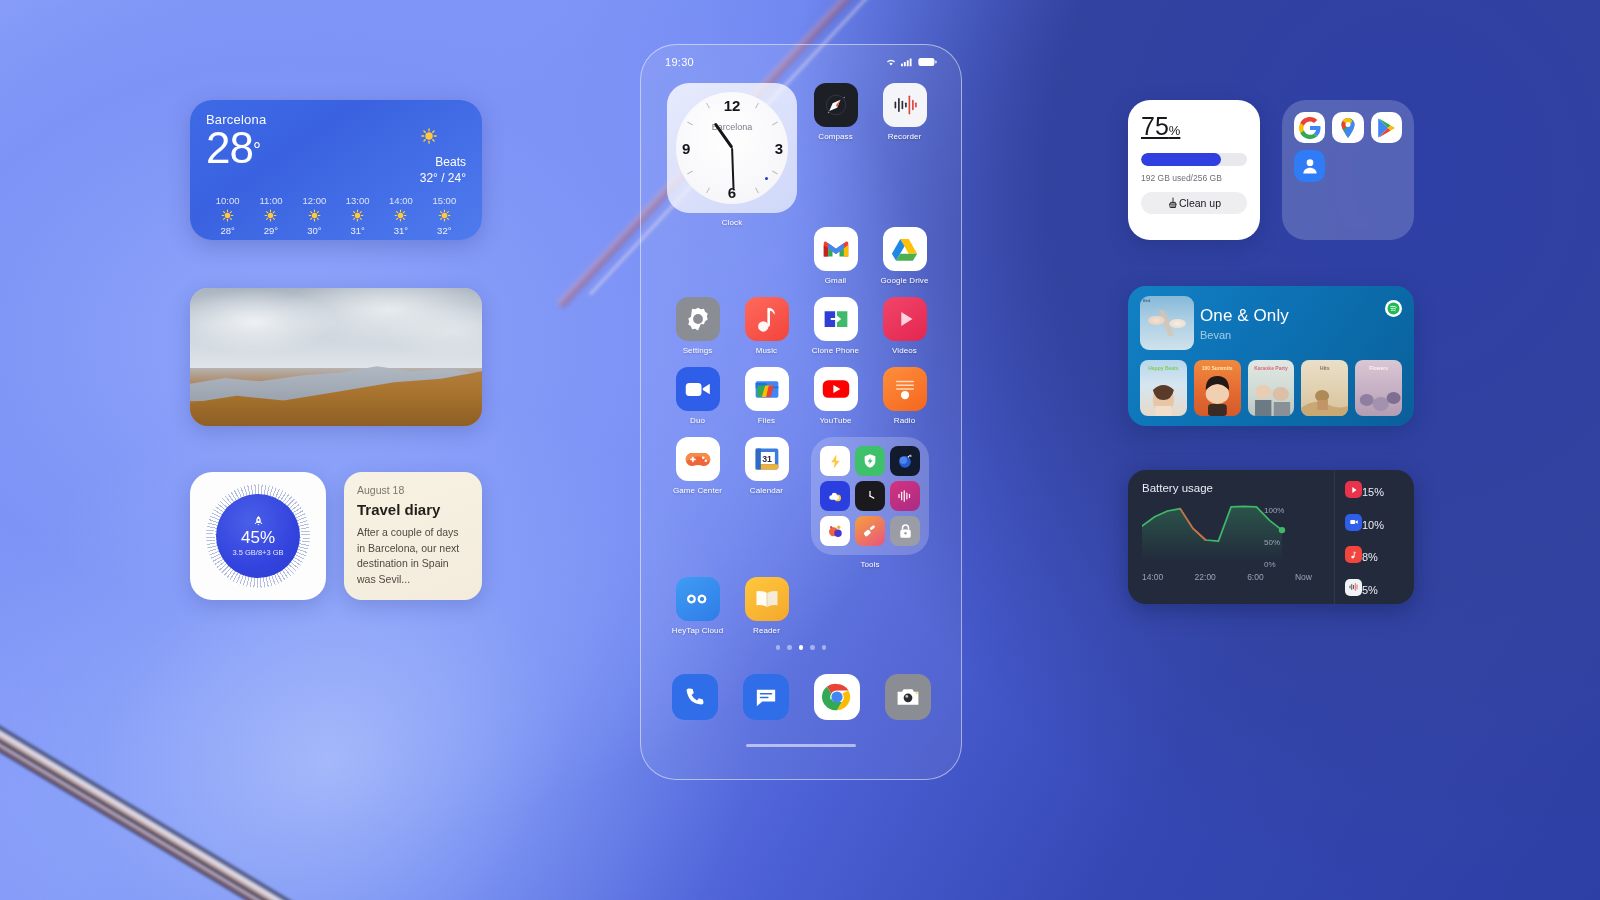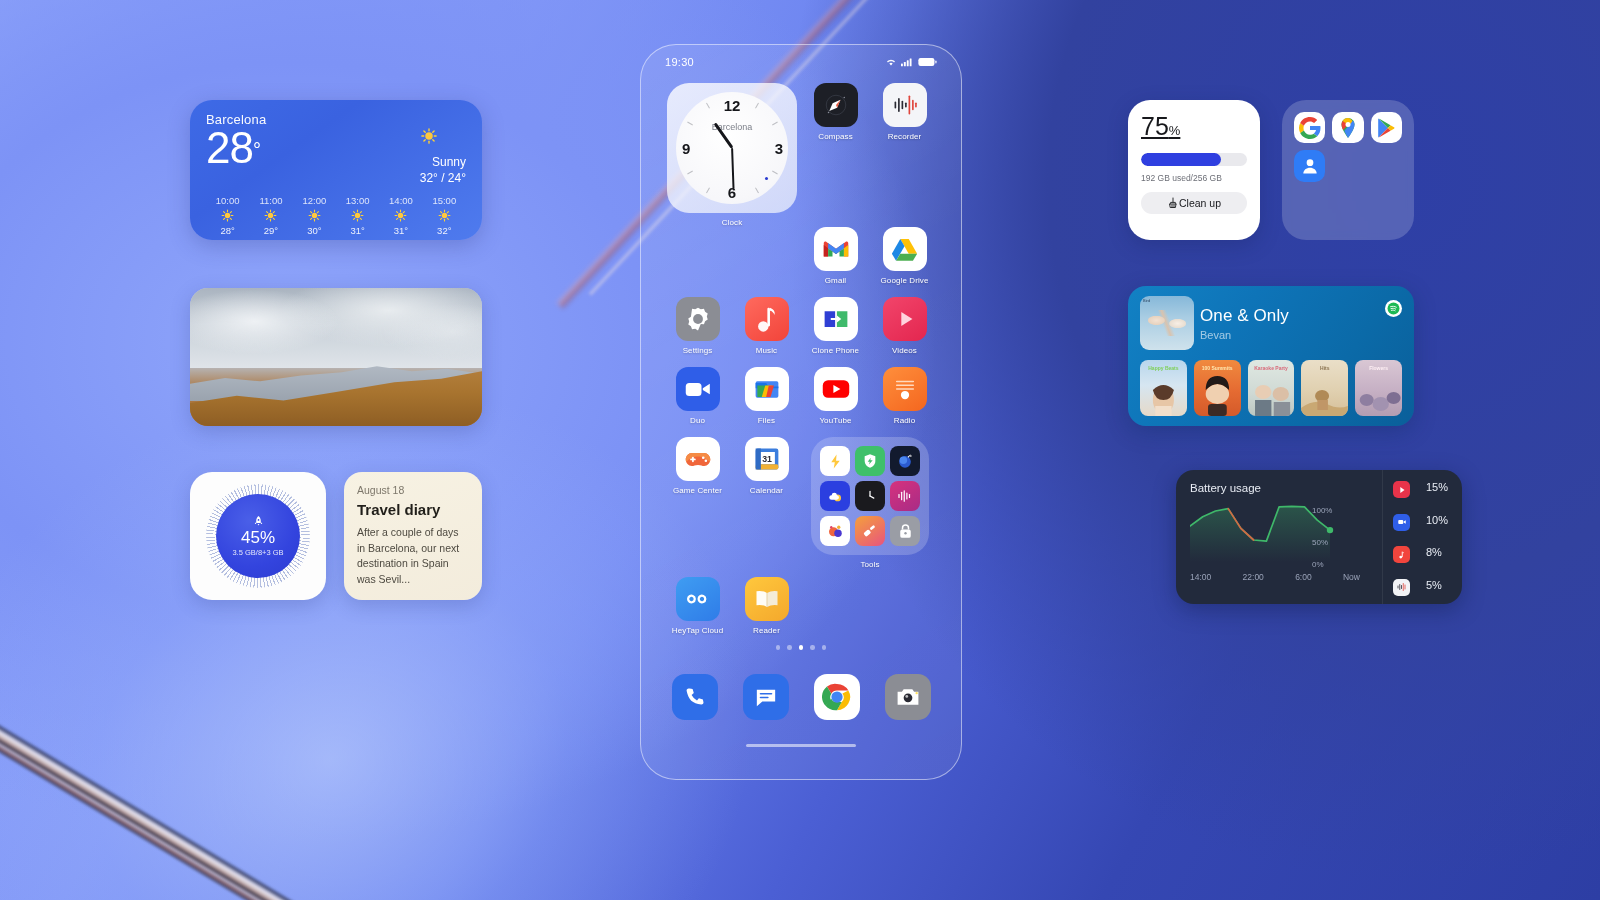--- a/index.html
+++ b/index.html
@@ -228,32 +228,32 @@
     background:#fff; display:flex; align-items:center; justify-content:center; }
   .mu-list { display:flex; gap:7px; padding:10px 12px 0 12px; }
   .mu-card { flex:1; height:56px; border-radius:8px; overflow:hidden; position:relative; }
   .mu-card .cap { position:absolute; left:0; right:0; top:5px; text-align:center; font-size:5px; font-weight:700; }
 
   
   .battery {
     left:1128px; top:470px; width:286px; height:134px;
     border-radius:18px; background:#222a3c;
     box-shadow:0 6px 22px rgba(10,20,60,0.35);
-    display:flex; overflow:hidden;margin-left:48px;
+    display:flex; overflow:hidden;
   }
   .bt-left { width:206px; padding:12px 10px 8px 14px; position:relative; }
   .bt-title { font-size:11.5px; color:#e8ecf4; font-weight:500; }
   .bt-chart { position:relative; margin-top:4px; width:158px; height:72px; }
   .bt-ylabels { position:absolute; right:-8px; top:6px; width:34px; }
   .bt-yl { font-size:8px; color:#9aa3b8; text-align:left; }
   .bt-xaxis { display:flex; justify-content:space-between; width:170px; margin-top:2px; }
   .bt-xl { font-size:8.5px; color:#9aa3b8; }
   .bt-right { flex:1; border-left:1px solid rgba(255,255,255,0.07); padding:11px 0 8px 10px;
     display:flex; flex-direction:column; justify-content:space-between; }
-  .bt-row { display:flex; align-items:flex-start; gap:16px; }
+  .bt-row { display:flex; align-items:flex-end; gap:0; }
   .bt-ico { width:17px; height:17px; border-radius:5px; display:flex; align-items:center; justify-content:center; flex:none; }
   .bt-pct { font-size:11px; color:#e9edf5; }
 
   
   .phone {
     position:absolute; left:640px; top:44px; width:322px; height:736px;
     border-radius:36px;
     border:1.4px solid rgba(255,255,255,0.5);
     background: linear-gradient(150deg, rgba(255,255,255,0.09) 0%, rgba(255,255,255,0.05) 40%, rgba(255,255,255,0.07) 100%);
     overflow:hidden;
@@ -330,21 +330,21 @@
                 <line x1="2.5" y1="12" x2="5" y2="12"></line>
                 <line x1="19" y1="12" x2="21.5" y2="12"></line>
                 <line x1="5.2" y1="5.2" x2="7" y2="7"></line>
                 <line x1="17" y1="17" x2="18.8" y2="18.8"></line>
                 <line x1="18.8" y1="5.2" x2="17" y2="7"></line>
                 <line x1="7" y1="17" x2="5.2" y2="18.8"></line>
               </g>
               <circle cx="12" cy="12" r="5" fill="#ffc83d"></circle>
             </svg>
         </div>
-        <div class="wx-cond">Sunny</div>
+        <div class="wx-cond">Beats</div>
         <div class="wx-hl">32° / 24°</div>
       </div>
     </div>
     <div class="wx-hours">
       <div class="wx-h">
         <span class="wx-h-time">10:00</span>
         <span class="wx-h-ico">
             <svg width="13" height="13" viewBox="0 0 24 24">
               <g stroke="#ffd233" stroke-width="2" stroke-linecap="round">
                 <line x1="12" y1="2" x2="12" y2="5"></line>

